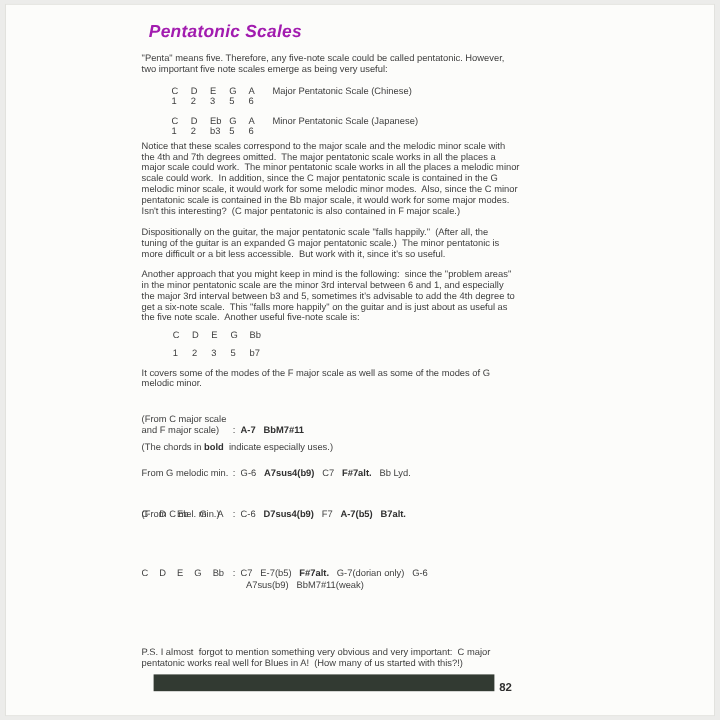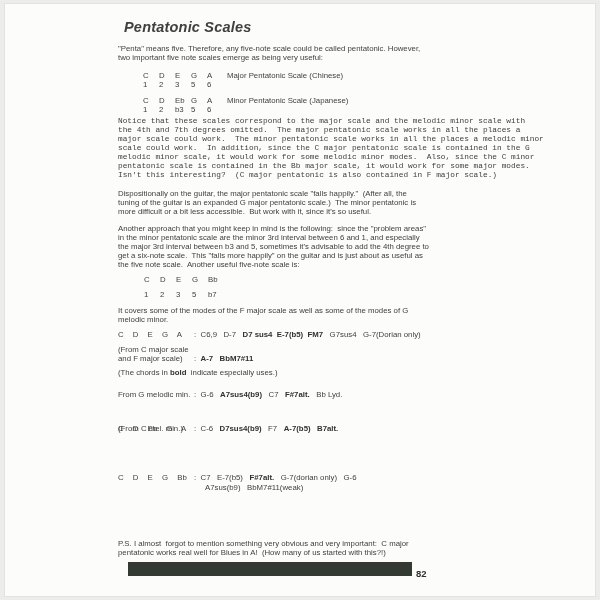--- a/index.html
+++ b/index.html
@@ -9,21 +9,21 @@
     font-family:"Liberation Sans", sans-serif;
     overflow:hidden;
   }
   .page{
     position:absolute;left:4px;top:3px;width:592px;height:594px;
     background:#fcfcfa;border:1px solid #e2e2de;box-sizing:border-box;
   }
   .abs{position:absolute;}
   .title{
     font-size:14.5px;font-weight:bold;font-style:italic;
-    color:#404040;letter-spacing:.2px;white-space:pre;
+    color:#a21caf;letter-spacing:.2px;white-space:pre;
   }
   .para{
     font-size:7.8px;line-height:9px;color:#3e3e3e;white-space:pre;
   }
   .scale-row{white-space:pre;font-size:7.8px;color:#3e3e3e;line-height:9px;}
   .scale-row .cell{display:inline-block;width:16px;}
   .scale-label{font-size:7.8px;color:#3e3e3e;white-space:pre;}
   .chord-line{font-size:7.8px;line-height:9px;color:#3e3e3e;white-space:pre;}
   .chord-line .b{font-weight:bold;color:#303030;}
   .chord-line .clabel{display:inline-block;min-width:76px;}
@@ -42,21 +42,21 @@
 two important five note scales emerge as being very useful:</div>
 
   <div class="abs scale-row" style="left:138px;top:67px;"><span class="cell">C</span><span class="cell">D</span><span class="cell">E</span><span class="cell">G</span><span class="cell">A</span></div>
   <div class="abs scale-row" style="left:138px;top:76px;"><span class="cell">1</span><span class="cell">2</span><span class="cell">3</span><span class="cell">5</span><span class="cell">6</span></div>
   <div class="abs scale-label" style="left:222px;top:67px;">Major Pentatonic Scale (Chinese)</div>
 
   <div class="abs scale-row" style="left:138px;top:92px;"><span class="cell">C</span><span class="cell">D</span><span class="cell">Eb</span><span class="cell">G</span><span class="cell">A</span></div>
   <div class="abs scale-row" style="left:138px;top:101px;"><span class="cell">1</span><span class="cell">2</span><span class="cell">b3</span><span class="cell">5</span><span class="cell">6</span></div>
   <div class="abs scale-label" style="left:222px;top:92px;">Minor Pentatonic Scale (Japanese)</div>
 
-  <div class="abs para" style="left:113px;top:113px;font-family:Liberation Mono, monospace;">Notice that these scales correspond to the major scale and the melodic minor scale with
+  <div class="abs para" style="left:113px;top:113px;">Notice that these scales correspond to the major scale and the melodic minor scale with
 the 4th and 7th degrees omitted.  The major pentatonic scale works in all the places a
 major scale could work.  The minor pentatonic scale works in all the places a melodic minor
 scale could work.  In addition, since the C major pentatonic scale is contained in the G
 melodic minor scale, it would work for some melodic minor modes.  Also, since the C minor
 pentatonic scale is contained in the Bb major scale, it would work for some major modes.
 Isn't this interesting?  (C major pentatonic is also contained in F major scale.)</div>
 
   <div class="abs para" style="left:113px;top:185px;">Dispositionally on the guitar, the major pentatonic scale "falls happily."  (After all, the
 tuning of the guitar is an expanded G major pentatonic scale.)  The minor pentatonic is
 more difficult or a bit less accessible.  But work with it, since it's so useful.</div>
@@ -66,21 +66,20 @@
 the major 3rd interval between b3 and 5, sometimes it's advisable to add the 4th degree to
 get a six-note scale.  This "falls more happily" on the guitar and is just about as useful as
 the five note scale.  Another useful five-note scale is:</div>
 
   <div class="abs scale-row" style="left:139px;top:271px;"><span class="cell">C</span><span class="cell">D</span><span class="cell">E</span><span class="cell">G</span><span class="cell">Bb</span></div>
   <div class="abs scale-row" style="left:139px;top:286px;"><span class="cell">1</span><span class="cell">2</span><span class="cell">3</span><span class="cell">5</span><span class="cell">b7</span></div>
 
   <div class="abs para" style="left:113px;top:302px;">It covers some of the modes of the F major scale as well as some of the modes of G
 melodic minor.</div>
 
-  <div class="abs chord-line" style="left:113px;top:326px;"><span class="clabel ws">C D E G A</span><span class="">:  C6,9   D-7   </span><span class="b">D7 sus4  E-7(b5)  FM7</span><span class="">   G7sus4   G-7(Dorian only)</span></div>
   <div class="abs chord-line" style="left:113px;top:341px;"><span class="">(From C major scale</span></div>
   <div class="abs chord-line" style="left:113px;top:350px;"><span class="clabel">and F major scale)</span><span class="">:  </span><span class="b">A-7   BbM7#11</span></div>
   <div class="abs chord-line" style="left:113px;top:364px;"><span class="">(The chords in </span><span class="b">bold</span><span class="">  indicate especially uses.)</span></div>
   <div class="abs chord-line" style="left:113px;top:386px;"><span class="clabel">From G melodic min.</span><span class="">:  G-6   </span><span class="b">A7sus4(b9)</span><span class="">   C7   </span><span class="b">F#7alt.</span><span class="">   Bb Lyd.</span></div>
   <div class="abs chord-line" style="left:113px;top:420px;"><span class="clabel ws">C D Eb G A</span><span class="">:  C-6   </span><span class="b">D7sus4(b9)</span><span class="">   F7   </span><span class="b">A-7(b5)   B7alt.</span></div>
   <div class="abs chord-line" style="left:113px;top:420px;"><span class="">(From C mel. min.)</span></div>
   <div class="abs chord-line" style="left:113px;top:469px;"><span class="clabel ws">C D E G Bb</span><span class="">:  C7   E-7(b5)   </span><span class="b">F#7alt.</span><span class="">   G-7(dorian only)   G-6</span></div>
   <div class="abs chord-line" style="left:200px;top:479px;"><span class="">A7sus(b9)   BbM7#11(weak)</span></div>
 
   <div class="abs para" style="left:113px;top:495px;margin-top:40px;">P.S. I almost  forgot to mention something very obvious and very important:  C major

